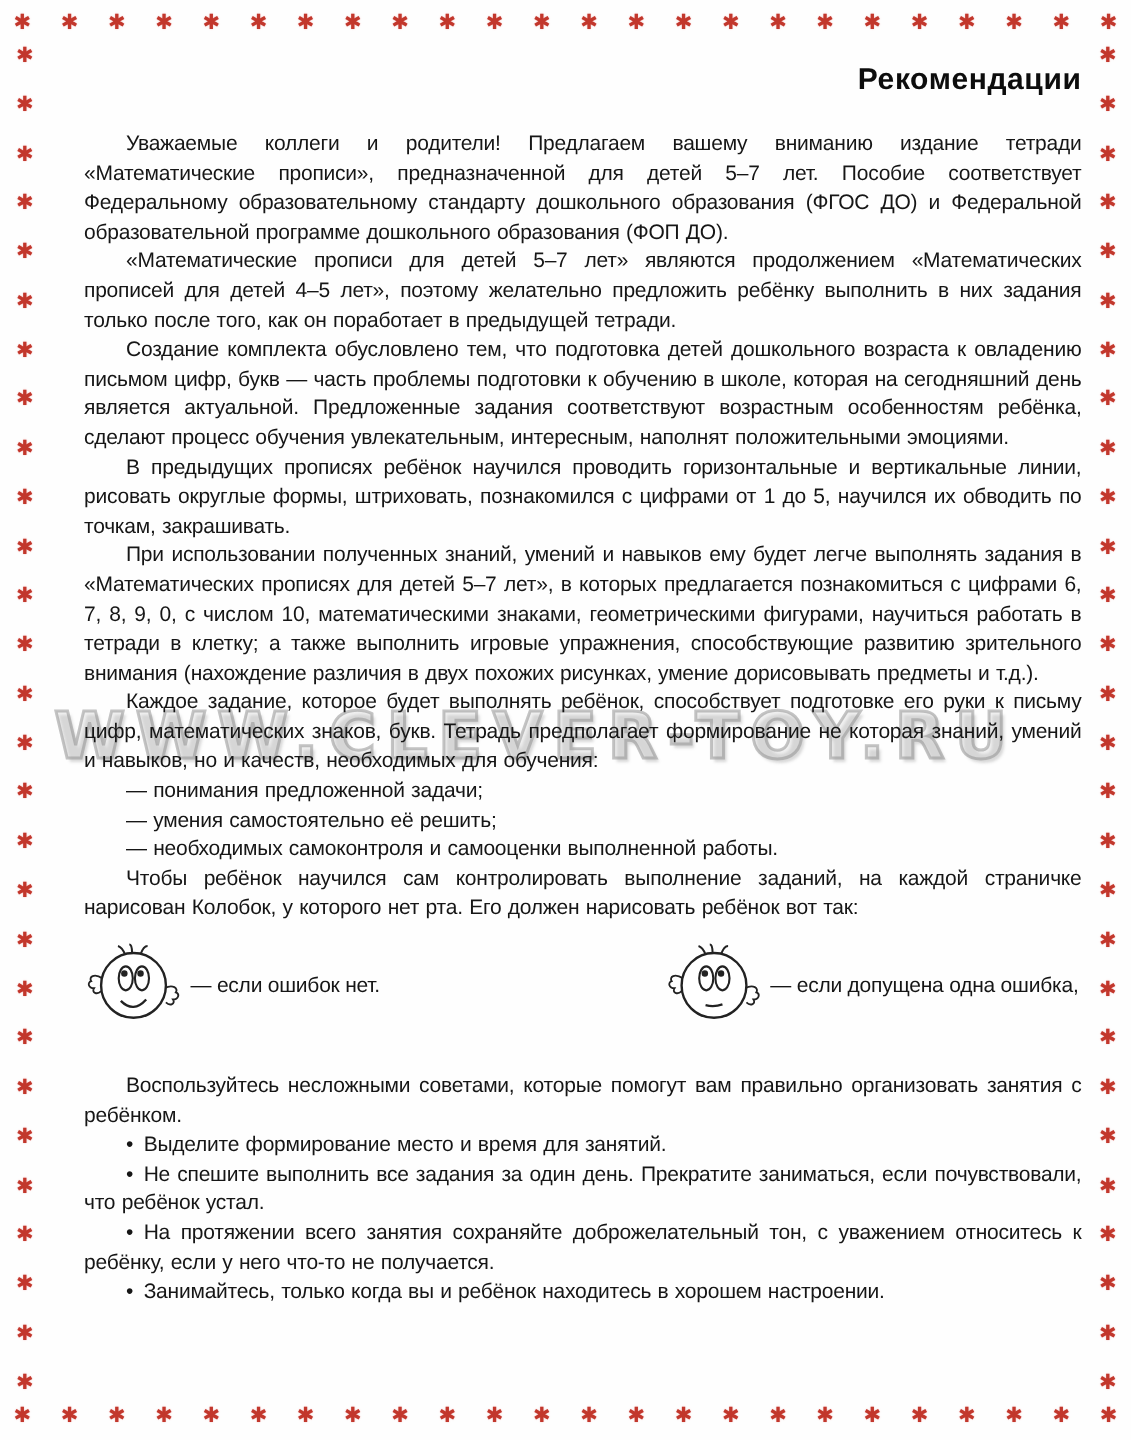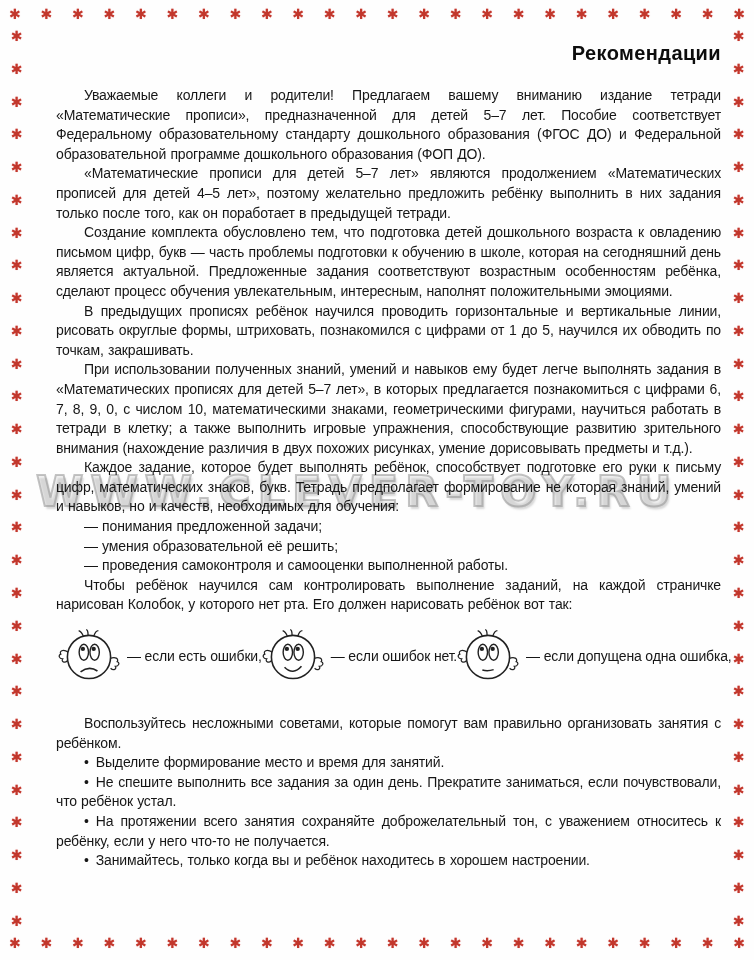--- a/index.html
+++ b/index.html
@@ -207,42 +207,26 @@
   <h1 class="doc-title">Рекомендации</h1>
 
   <p>Уважаемые коллеги и родители! Предлагаем вашему вниманию издание тетради «Математические прописи», предназначенной для детей 5–7 лет. Пособие соответствует Федеральному образовательному стандарту дошкольного образования (ФГОС ДО) и Федеральной образовательной программе дошкольного образования (ФОП ДО).</p>
   <p>«Математические прописи для детей 5–7 лет» являются продолжением «Математических прописей для детей 4–5 лет», поэтому желательно предложить ребёнку выполнить в них задания только после того, как он поработает в предыдущей тетради.</p>
   <p>Создание комплекта обусловлено тем, что подготовка детей дошкольного возраста к овладению письмом цифр, букв — часть проблемы подготовки к обучению в школе, которая на сегодняшний день является актуальной. Предложенные задания соответствуют возрастным особенностям ребёнка, сделают процесс обучения увлекательным, интересным, наполнят положительными эмоциями.</p>
   <p>В предыдущих прописях ребёнок научился проводить горизонтальные и вертикальные линии, рисовать округлые формы, штриховать, познакомился с цифрами от 1 до 5, научился их обводить по точкам, закрашивать.</p>
   <p>При использовании полученных знаний, умений и навыков ему будет легче выполнять задания в «Математических прописях для детей 5–7 лет», в которых предлагается познакомиться с цифрами 6, 7, 8, 9, 0, с числом 10, математическими знаками, геометрическими фигурами, научиться работать в тетради в клетку; а также выполнить игровые упражнения, способствующие развитию зрительного внимания (нахождение различия в двух похожих рисунках, умение дорисовывать предметы и т.д.).</p>
   <p>Каждое задание, которое будет выполнять ребёнок, способствует подготовке его руки к письму цифр, математических знаков, букв. Тетрадь предполагает формирование не которая знаний, умений и навыков, но и качеств, необходимых для обучения:</p>
 
   <p class="goal">— понимания предложенной задачи;</p>
-  <p class="goal">— умения образовательной её решить;</p>
-  <p class="goal">— проведения самоконтроля и самооценки выполненной работы.</p>
+  <p class="goal">— умения самостоятельно её решить;</p>
+  <p class="goal">— необходимых самоконтроля и самооценки выполненной работы.</p>
 
   <p>Чтобы ребёнок научился сам контролировать выполнение заданий, на каждой страничке нарисован Колобок, у которого нет рта. Его должен нарисовать ребёнок вот так:</p>
 
   <div class="faces-row">
-    <div class="face-group">
-      <svg width="62" height="56" viewBox="0 0 66 58">
-        <path d="M11,25 C5,21 1,24 3,27 C0,28 1,32 5,32 C3,35 7,37 10,34" fill="#fff" stroke="#222" stroke-width="1.3"></path>
-        <path d="M55,32 C61,29 65,32 63,35 C66,36 65,40 61,40 C63,43 59,45 56,42" fill="#fff" stroke="#222" stroke-width="1.3"></path>
-        <circle cx="33" cy="30" r="23" fill="#fff" stroke="#222" stroke-width="1.7"></circle>
-        <path d="M27,8 Q25,3 22,2" fill="none" stroke="#222" stroke-width="1.4"></path>
-        <path d="M32,7 Q32,1 30,1" fill="none" stroke="#222" stroke-width="1.4"></path>
-        <path d="M38,8 Q40,2 43,2" fill="none" stroke="#222" stroke-width="1.4"></path>
-        <ellipse cx="27.5" cy="25" rx="5" ry="8.5" fill="#fff" stroke="#222" stroke-width="1.5"></ellipse>
-        <ellipse cx="39" cy="25" rx="5" ry="8.5" fill="#fff" stroke="#222" stroke-width="1.5"></ellipse>
-        <circle cx="26.5" cy="21.5" r="2.3" fill="#222"></circle>
-        <circle cx="38" cy="21.5" r="2.3" fill="#222"></circle>
-        <path d="M24,46 Q33,39 42,45" fill="none" stroke="#222" stroke-width="1.7"></path>
-      </svg>
-      <span class="face-caption">— если есть ошибки,</span>
-    </div>
     <div class="face-group">
       <svg width="62" height="56" viewBox="0 0 66 58">
         <path d="M11,25 C5,21 1,24 3,27 C0,28 1,32 5,32 C3,35 7,37 10,34" fill="#fff" stroke="#222" stroke-width="1.3"></path>
         <path d="M55,32 C61,29 65,32 63,35 C66,36 65,40 61,40 C63,43 59,45 56,42" fill="#fff" stroke="#222" stroke-width="1.3"></path>
         <circle cx="33" cy="30" r="23" fill="#fff" stroke="#222" stroke-width="1.7"></circle>
         <path d="M27,8 Q25,3 22,2" fill="none" stroke="#222" stroke-width="1.4"></path>
         <path d="M32,7 Q32,1 30,1" fill="none" stroke="#222" stroke-width="1.4"></path>
         <path d="M38,8 Q40,2 43,2" fill="none" stroke="#222" stroke-width="1.4"></path>
         <ellipse cx="27.5" cy="25" rx="5" ry="8.5" fill="#fff" stroke="#222" stroke-width="1.5"></ellipse>
         <ellipse cx="39" cy="25" rx="5" ry="8.5" fill="#fff" stroke="#222" stroke-width="1.5"></ellipse>

